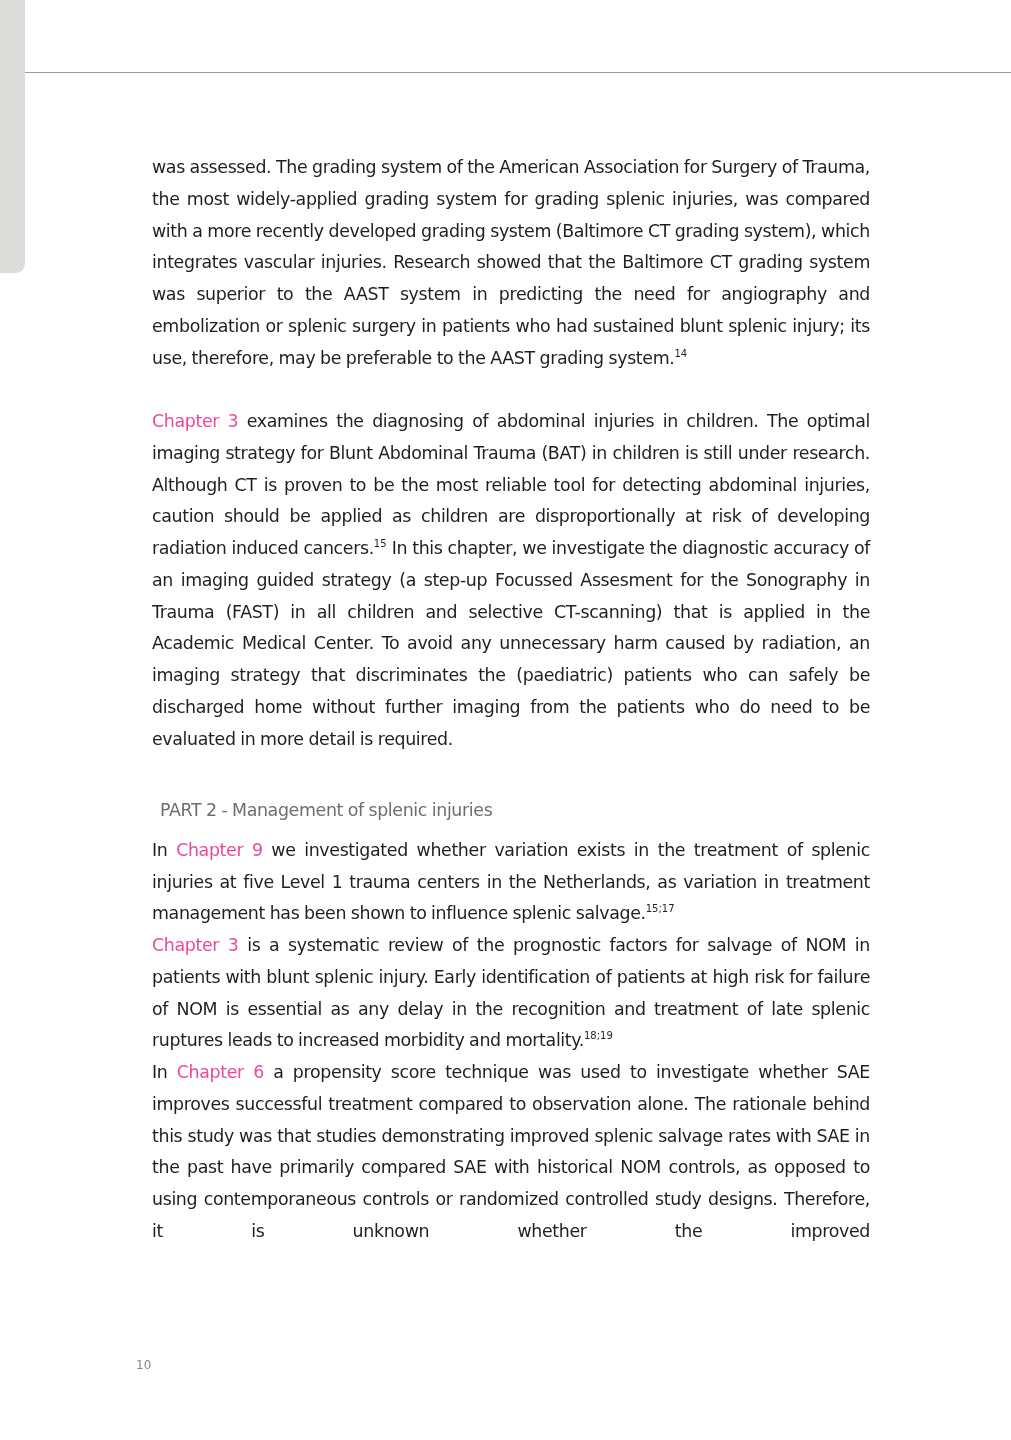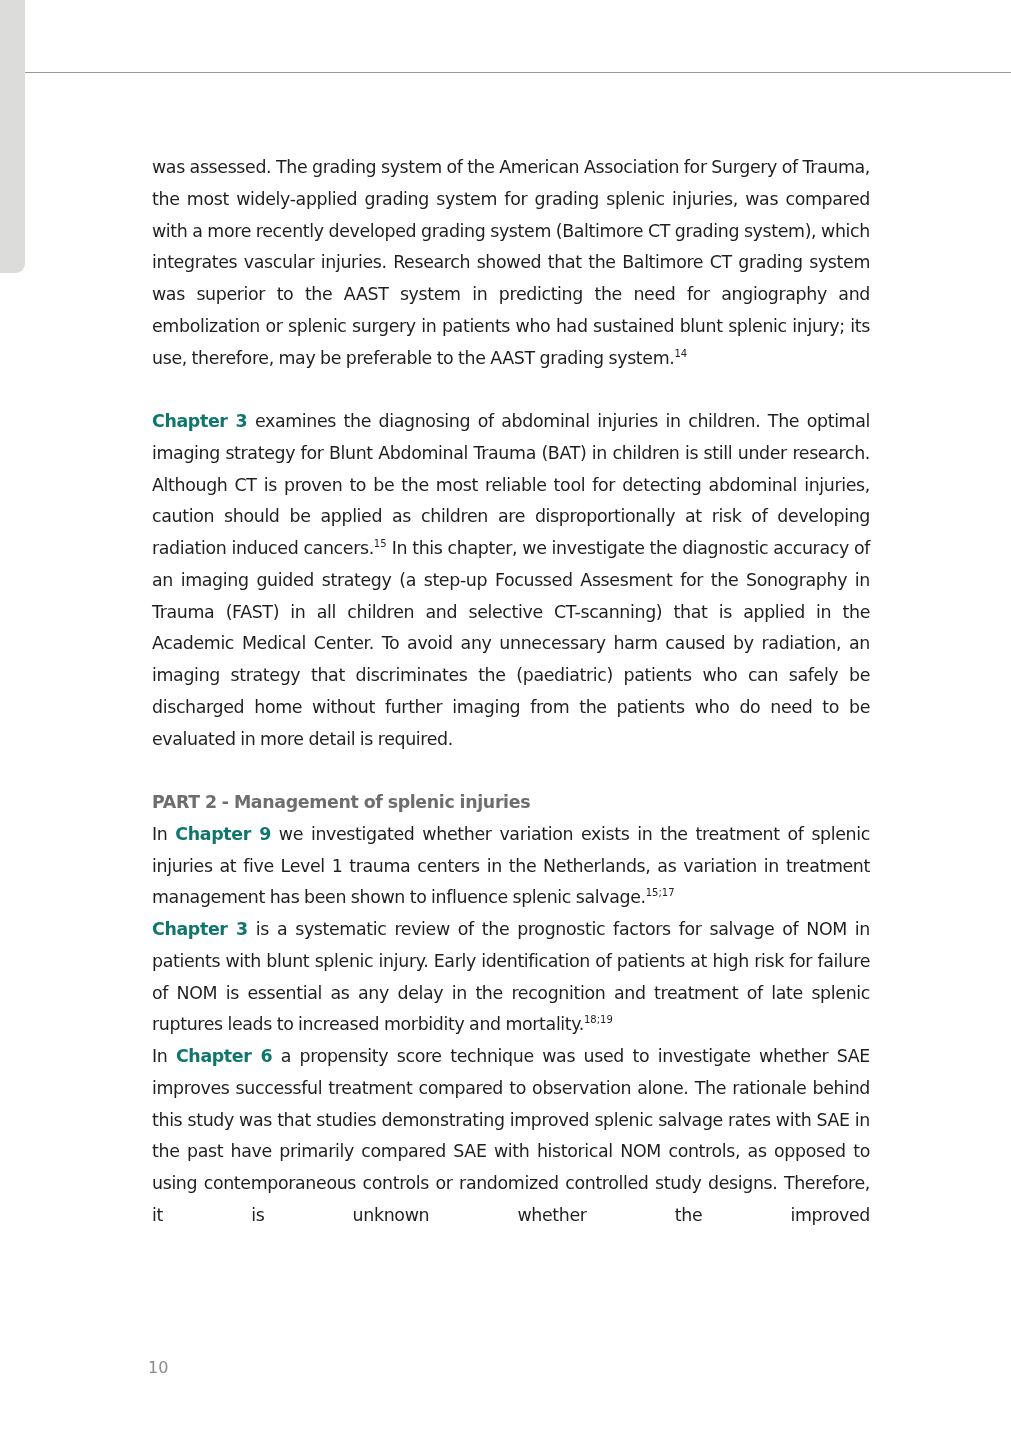--- a/index.html
+++ b/index.html
@@ -44,39 +44,39 @@
   }
   .para {
     margin: 0;
     text-align: justify;
     text-align-last: left;
   }
   .gap {
     height: 31.75px;
   }
   .chapter-ref {
-    color: #0f766e;
-    font-weight: bold;
+    color: #ec4899;
+    font-weight: normal;
   }
   .part-heading {
     color: #6e6e6e;
-    font-weight: bold;
-    margin: 0;
+    font-weight: normal;
+    margin: 8px;
   }
   sup {
     font-size: 10px;
     line-height: 0;
     vertical-align: 7px;
     letter-spacing: 0;
   }
   .page-number {
     position: absolute;
-    left: 148px;
+    left: 136px;
     top: 1358px;
-    font-size: 16px;
+    font-size: 12px;
     color: #8a8a8a;
     font-family: "DejaVu Sans", sans-serif;
   }
 </style>
 </head>
 <body>
 
 <div class="side-tab"></div>
 <div class="top-rule"></div>
 

